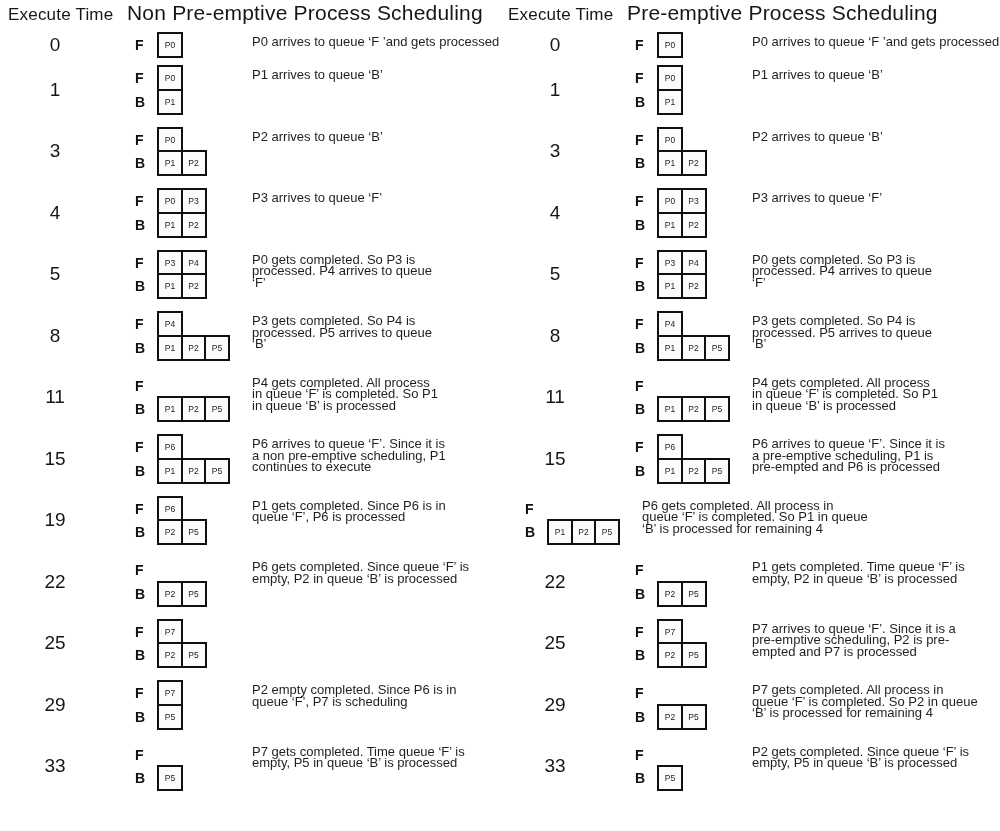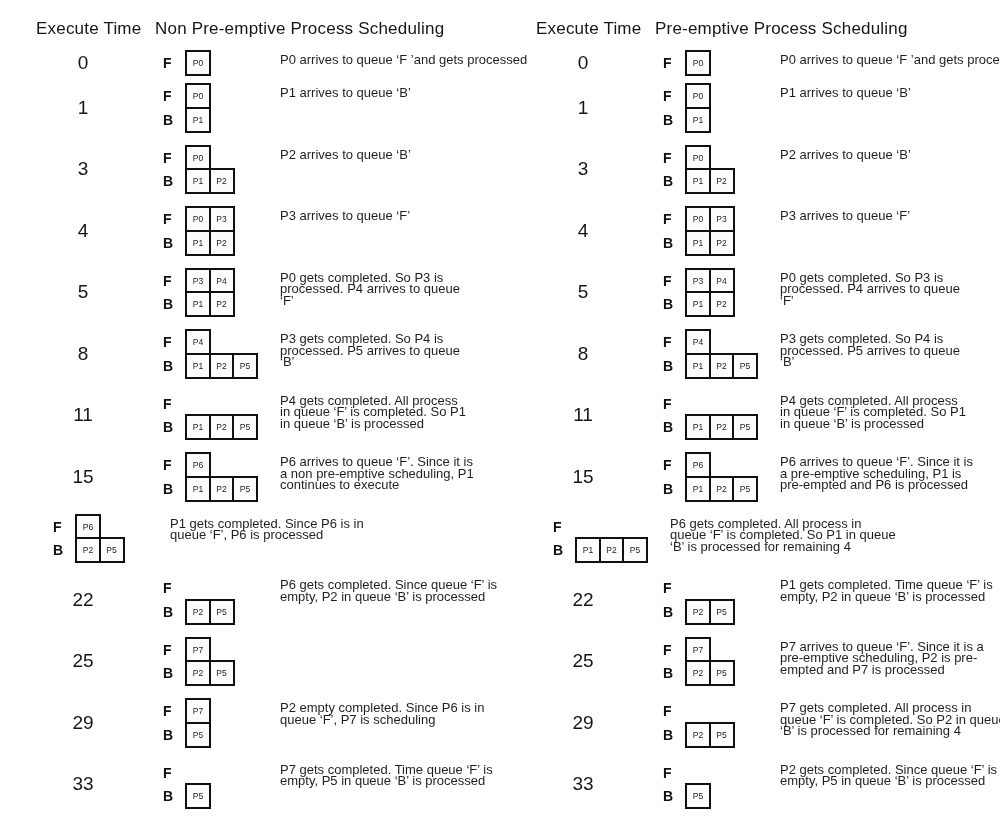--- a/index.html
+++ b/index.html
@@ -1,24 +1,24 @@
 <!DOCTYPE html>
 <html><head>
 <meta charset="utf-8">
 <style>
   html,body{margin:0;padding:0;}
   body{
     width:1000px;height:831px;background:#ffffff;
     font-family:"Liberation Sans", sans-serif;color:#1b1b1b;overflow:hidden;
   }
-  .canvas{display:flex;padding-top:19px;margin-left:28px;}
+  .canvas{display:flex;padding-top:1px;}
   .panel{width:500px;flex:0 0 500px;}
   .panel-header{display:flex;align-items:baseline;height:31px;}
   .eth{flex:0 0 119px;padding-left:8px;font-size:17px;letter-spacing:0.2px;color:#161616;}
-  .title{font-size:17px;letter-spacing:0.2px;color:#161616;}
+  .title{font-size:21px;letter-spacing:0.2px;color:#161616;}
   .row{display:flex;margin-bottom:12px;min-height:49px;}
   .row.single{min-height:26px;margin-bottom:7px;}
   .time{
     flex:0 0 110px;display:flex;align-items:center;justify-content:center;
     font-size:19px;color:#161616;
   }
   .queues{flex:0 0 117px;margin-left:25px;}
   .queue-line{display:flex;height:26px;align-items:stretch;}
   .queue-line + .queue-line{margin-top:-2.5px;}
   .q-label{
@@ -211,20 +211,21 @@
               </span>
             </div>
           </div>
           <div class="desc">
             <div class="desc-line">P6 arrives to queue ‘F’. Since it is</div>
             <div class="desc-line">a non pre-emptive scheduling, P1</div>
             <div class="desc-line">continues to execute</div>
           </div>
         </div>
         <div class="row">
+          <div class="time">19</div>
           <div class="queues">
             <div class="queue-line">
               <span class="q-label">F</span>
               <span class="boxes">
                 <span class="box">P6</span>
               </span>
             </div>
             <div class="queue-line">
               <span class="q-label">B</span>
               <span class="boxes">

